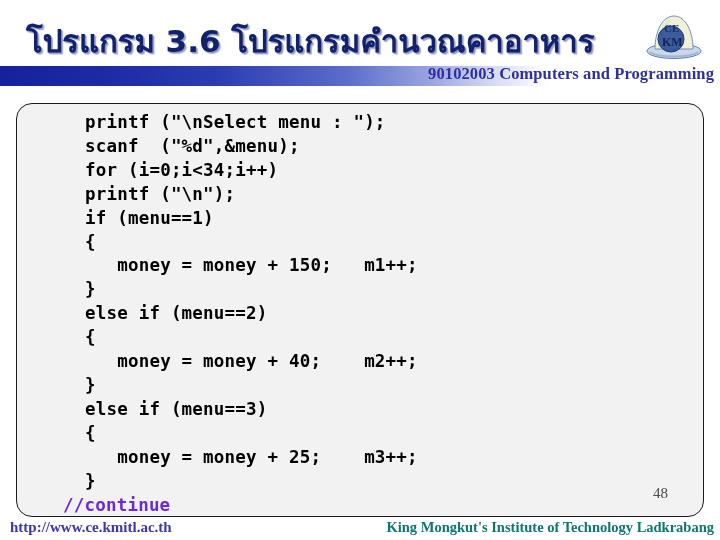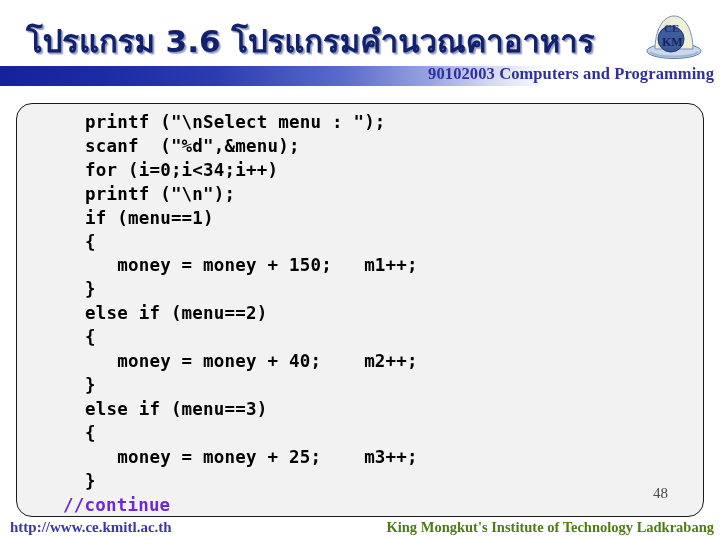--- a/index.html
+++ b/index.html
@@ -120,21 +120,21 @@
     color: #3a36b0;
     white-space: nowrap;
   }
   #footer-right {
     position: absolute;
     right: 6px;
     top: 519px;
     font-family: "Liberation Serif", serif;
     font-size: 14.5px;
     font-weight: bold;
-    color: #4d7c0f;
+    color: #0f766e;
     white-space: nowrap;
   }
 </style>
 </head>
 <body>
 
 <div id="slide-title">โปรแกรม  3.6 โปรแกรมคำนวณคาอาหาร</div>
 
 <div id="logo">
   <svg width="72" height="56" viewBox="0 0 72 56" aria-hidden="true">

